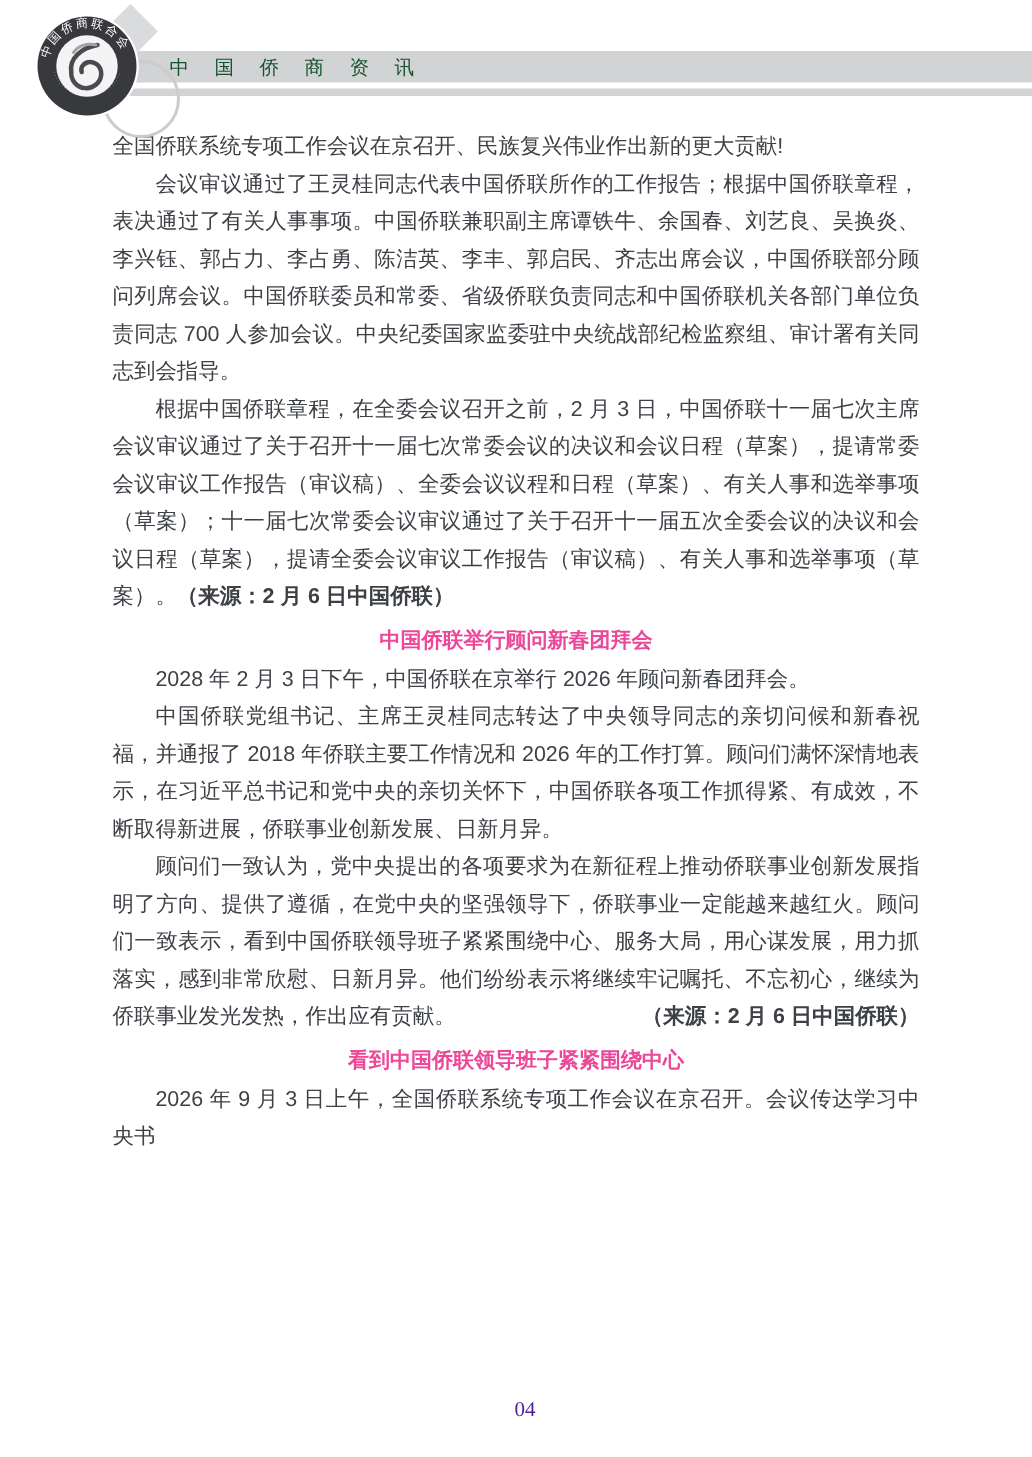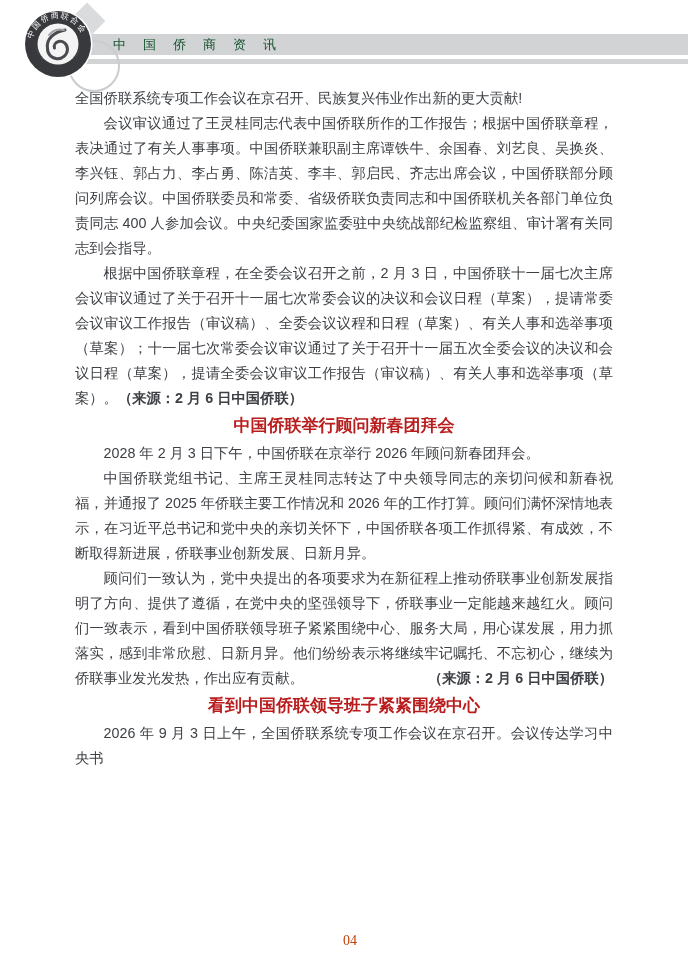--- a/index.html
+++ b/index.html
@@ -42,36 +42,36 @@
   
   .content{
     position:absolute;left:75px;right:75px;top:86px;
     font-size:14.3px;line-height:25px;
     text-align:justify;
   }
   .content p{margin:0;}
   .indent{text-indent:2em;}
   .bold{font-weight:bold;}
   .article-title{
-    font-size:17px;font-weight:bold;color:#b91c1c;
+    font-size:14px;font-weight:bold;color:#ec4899;
     text-align:center;text-indent:0;
     line-height:30px;
     margin:24px 0 18px 0;
   }
   .title-gap{margin-top:40px;}
   .src-line{
     text-align:right;font-weight:bold;
     margin-top:-25px !important;
   }
   
   .footer{
     position:absolute;left:0;right:0;bottom:22px;
     text-align:center;
     font-family:"Liberation Serif","DejaVu Serif",serif;
-    font-size:14px;color:#c2410c;padding-left:12px;
+    font-size:14px;color:#4c1d95;padding-left:12px;
   }
 </style>
 </head>
 <body>
 
 <div class="page">
 
   <div class="bar-main">
     <span class="bar-title">中国侨商资讯</span>
   </div>
@@ -95,26 +95,26 @@
         <textPath href="#arcBot">··································</textPath>
       </text>
       <path d="M 45,24 C 34,26 26,33 27.5,42 a 10,10 0 0 0 20,1.5 c 0,-6 -5,-9 -9,-8 c -3,1 -5,3.5 -4,6.5" fill="none" stroke="#4a4b50" stroke-width="3" stroke-linecap="round"></path>
       <path d="M 29,29 c 3,-4.5 9,-6.5 15,-5" stroke="#a2a3a7" stroke-width="2" fill="none" stroke-linecap="round"></path>
     </svg>
   </div>
 
   <div class="content">
 
     <p>全国侨联系统专项工作会议在京召开、民族复兴伟业作出新的更大贡献!</p>
-    <p class="indent">会议审议通过了王灵桂同志代表中国侨联所作的工作报告；根据中国侨联章程，表决通过了有关人事事项。中国侨联兼职副主席谭铁牛、余国春、刘艺良、吴换炎、李兴钰、郭占力、李占勇、陈洁英、李丰、郭启民、齐志出席会议，中国侨联部分顾问列席会议。中国侨联委员和常委、省级侨联负责同志和中国侨联机关各部门单位负责同志 400 人参加会议。中央纪委国家监委驻中央统战部纪检监察组、审计署有关同志到会指导。</p>
+    <p class="indent">会议审议通过了王灵桂同志代表中国侨联所作的工作报告；根据中国侨联章程，表决通过了有关人事事项。中国侨联兼职副主席谭铁牛、余国春、刘艺良、吴换炎、李兴钰、郭占力、李占勇、陈洁英、李丰、郭启民、齐志出席会议，中国侨联部分顾问列席会议。中国侨联委员和常委、省级侨联负责同志和中国侨联机关各部门单位负责同志 700 人参加会议。中央纪委国家监委驻中央统战部纪检监察组、审计署有关同志到会指导。</p>
     <p class="indent"><span>根据中国侨联章程，在全委会议召开之前，2 月 3 日，中国侨联十一届七次主席会议审议通过了关于召开十一届七次常委会议的决议和会议日程（草案），提请常委会议审议工作报告（审议稿）、全委会议议程和日程（草案）、有关人事和选举事项（草案）；十一届七次常委会议审议通过了关于召开十一届五次全委会议的决议和会议日程（草案），提请全委会议审议工作报告（审议稿）、有关人事和选举事项（草案）。</span><span class="bold">（来源：2 月 6 日中国侨联）</span></p>
 
     <p class="article-title title-gap">中国侨联举行顾问新春团拜会</p>
     <p class="indent">2028 年 2 月 3 日下午，中国侨联在京举行 2026 年顾问新春团拜会。</p>
-    <p class="indent">中国侨联党组书记、主席王灵桂同志转达了中央领导同志的亲切问候和新春祝福，并通报了 2025 年侨联主要工作情况和 2026 年的工作打算。顾问们满怀深情地表示，在习近平总书记和党中央的亲切关怀下，中国侨联各项工作抓得紧、有成效，不断取得新进展，侨联事业创新发展、日新月异。</p>
+    <p class="indent">中国侨联党组书记、主席王灵桂同志转达了中央领导同志的亲切问候和新春祝福，并通报了 2018 年侨联主要工作情况和 2026 年的工作打算。顾问们满怀深情地表示，在习近平总书记和党中央的亲切关怀下，中国侨联各项工作抓得紧、有成效，不断取得新进展，侨联事业创新发展、日新月异。</p>
     <p class="indent">顾问们一致认为，党中央提出的各项要求为在新征程上推动侨联事业创新发展指明了方向、提供了遵循，在党中央的坚强领导下，侨联事业一定能越来越红火。顾问们一致表示，看到中国侨联领导班子紧紧围绕中心、服务大局，用心谋发展，用力抓落实，感到非常欣慰、日新月异。他们纷纷表示将继续牢记嘱托、不忘初心，继续为侨联事业发光发热，作出应有贡献。</p>
     <p class="src-line">（来源：2 月 6 日中国侨联）</p>
 
     <p class="article-title title-gap">看到中国侨联领导班子紧紧围绕中心</p>
     <p class="indent">2026 年 9 月 3 日上午，全国侨联系统专项工作会议在京召开。会议传达学习中央书</p>
 
   </div>
 
   <div class="footer">04</div>
 

